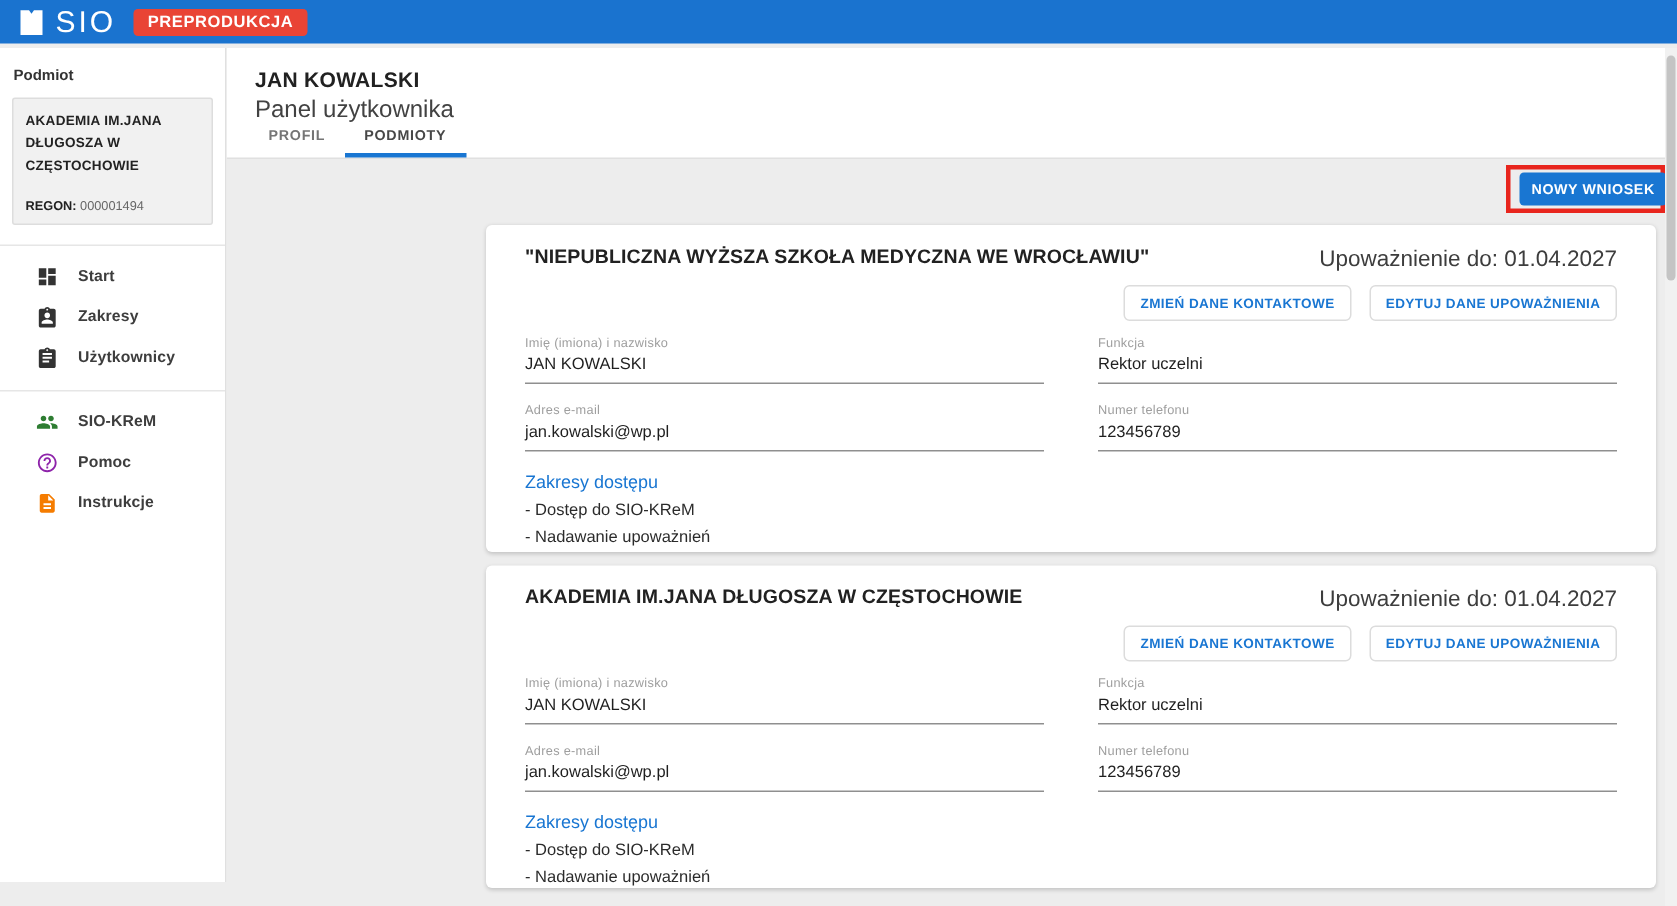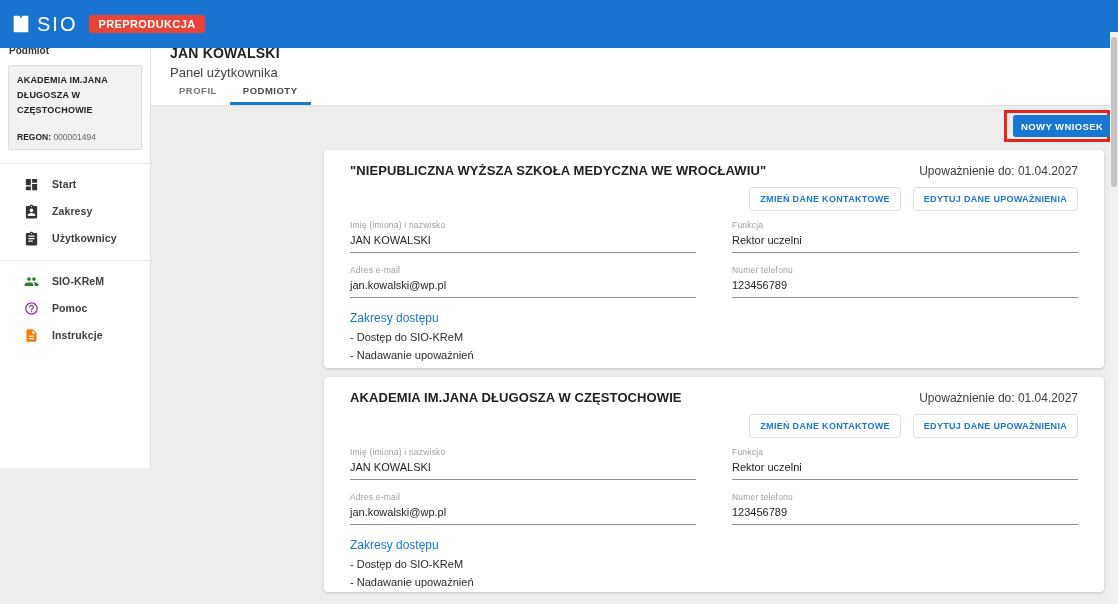--- a/index.html
+++ b/index.html
@@ -7,34 +7,34 @@
   body {
     position:relative;
     font-family:"Liberation Sans", sans-serif;
     background:#ededed;
     overflow:hidden;
     color:#222;
   }
 
   
   .topbar {
-    position:absolute; left:0; top:0; width:1118px; height:48px;
+    position:absolute; left:0; top:0; width:1118px; height:29px;
     background:#1a73cf; display:flex; align-items:center; padding:2px 10px; z-index:6;
   }
   .logo { display:flex; align-items:center; gap:5px; color:#fff; cursor:pointer; }
   .logo svg { width:22px; height:22px; display:block; }
   .logo-text { font-size:20px; letter-spacing:2px; font-weight:normal; line-height:1; }
   .env-badge {
     margin-left:12px; background:#e94435; color:#fff; font-size:11px; font-weight:bold;
     padding:3px 9px; border-radius:3px; letter-spacing:0.4px;
   }
 
   
   .sidebar {
-    position:absolute; left:0; top:32px; width:151px; height:436px;
+    position:absolute; left:0; top:32px; width:151px; height:556px;
     background:#fff; border-right:1px solid #e0e0e0; z-index:5;
   }
   .sidebar-section-label { padding:13px 9px 9px; font-size:10px; font-weight:bold; color:#333; }
   .entity-box {
     margin:0 8px; background:#f1f1f1; border:1px solid #dddddd; border-radius:2px;
     padding:7px 8px; cursor:pointer;
   }
   .entity-name { font-size:9px; font-weight:bold; color:#222; line-height:1.65; letter-spacing:0.2px; }
   .entity-regon { margin-top:14px; font-size:8.5px; color:#222; }
   .entity-regon .lbl { font-weight:bold; }
@@ -44,21 +44,21 @@
   .nav-item { height:27px; display:flex; align-items:center; padding-left:24px; gap:13px; cursor:pointer; }
   .nav-item svg { width:15px; height:15px; flex:none; display:block; }
   .nav-label { font-size:10.5px; font-weight:bold; color:#3d3d3d; letter-spacing:0.1px; }
 
   
   .main-header {
     position:absolute; left:151px; top:32px; width:959px; height:74px;
     background:#fff; border-bottom:1px solid #e0e0e0; z-index:4;
   }
   .page-title { padding:13px 0 0 19px; font-size:14px; font-weight:bold; color:#212121; letter-spacing:0.2px; }
-  .page-subtitle { padding:4px 0 0 19px; font-size:13px; color:#424242; }
+  .page-subtitle { padding:4px 0 0 19px; font-size:16px; color:#424242; }
   .tabs { position:absolute; left:15px; bottom:0; display:flex; }
   .tab {
     padding:0 13px; height:29px; display:flex; align-items:center;
     font-size:9.5px; font-weight:bold; color:#757575; letter-spacing:0.5px;
     position:relative; cursor:pointer;
   }
   .tab.active { color:#474747; }
   .tab.active::after { content:""; position:absolute; left:0; right:0; bottom:0; height:3px; background:#1976d2; }
 
   
@@ -75,21 +75,21 @@
 
   
   .card {
     position:absolute; left:324px; width:780px; background:#fff; border-radius:4px;
     box-shadow:0 1px 3px rgba(0,0,0,0.18); padding:13px 26px 0; z-index:2;
   }
   .card-1 { top:150px; height:218px; }
   .card-2 { top:377px; height:215px; }
   .card-head { display:flex; justify-content:space-between; align-items:flex-start; }
   .card-title { font-size:13px; font-weight:bold; color:#212121; letter-spacing:0.1px; padding-right:14px; }
-  .card-auth { font-size:12px; color:#3d3d3d; white-space:nowrap; padding-top:1px;text-align:right; }
+  .card-auth { font-size:15px; color:#3d3d3d; white-space:nowrap; padding-top:1px;text-align:right; }
   .card-buttons { display:flex; justify-content:flex-end; gap:12px; margin-top:9px; }
   .outline-btn {
     background:#fff; border:1px solid #dcdcdc; border-radius:4px; color:#1976d2;
     font-family:inherit; font-size:9px; font-weight:bold; letter-spacing:0.3px;
     padding:6px 10px; cursor:pointer; white-space:nowrap;
   }
   .fields { display:grid; grid-template-columns:1fr 1fr; column-gap:36px; margin-top:9px; }
   .field { margin-bottom:12px; }
   .field-label { font-size:8.5px; color:#9e9e9e; letter-spacing:0.2px; }
   .field-value { font-size:11px; color:#1f1f1f; padding:4px 0 6px; border-bottom:1px solid #8f8f8f; }

